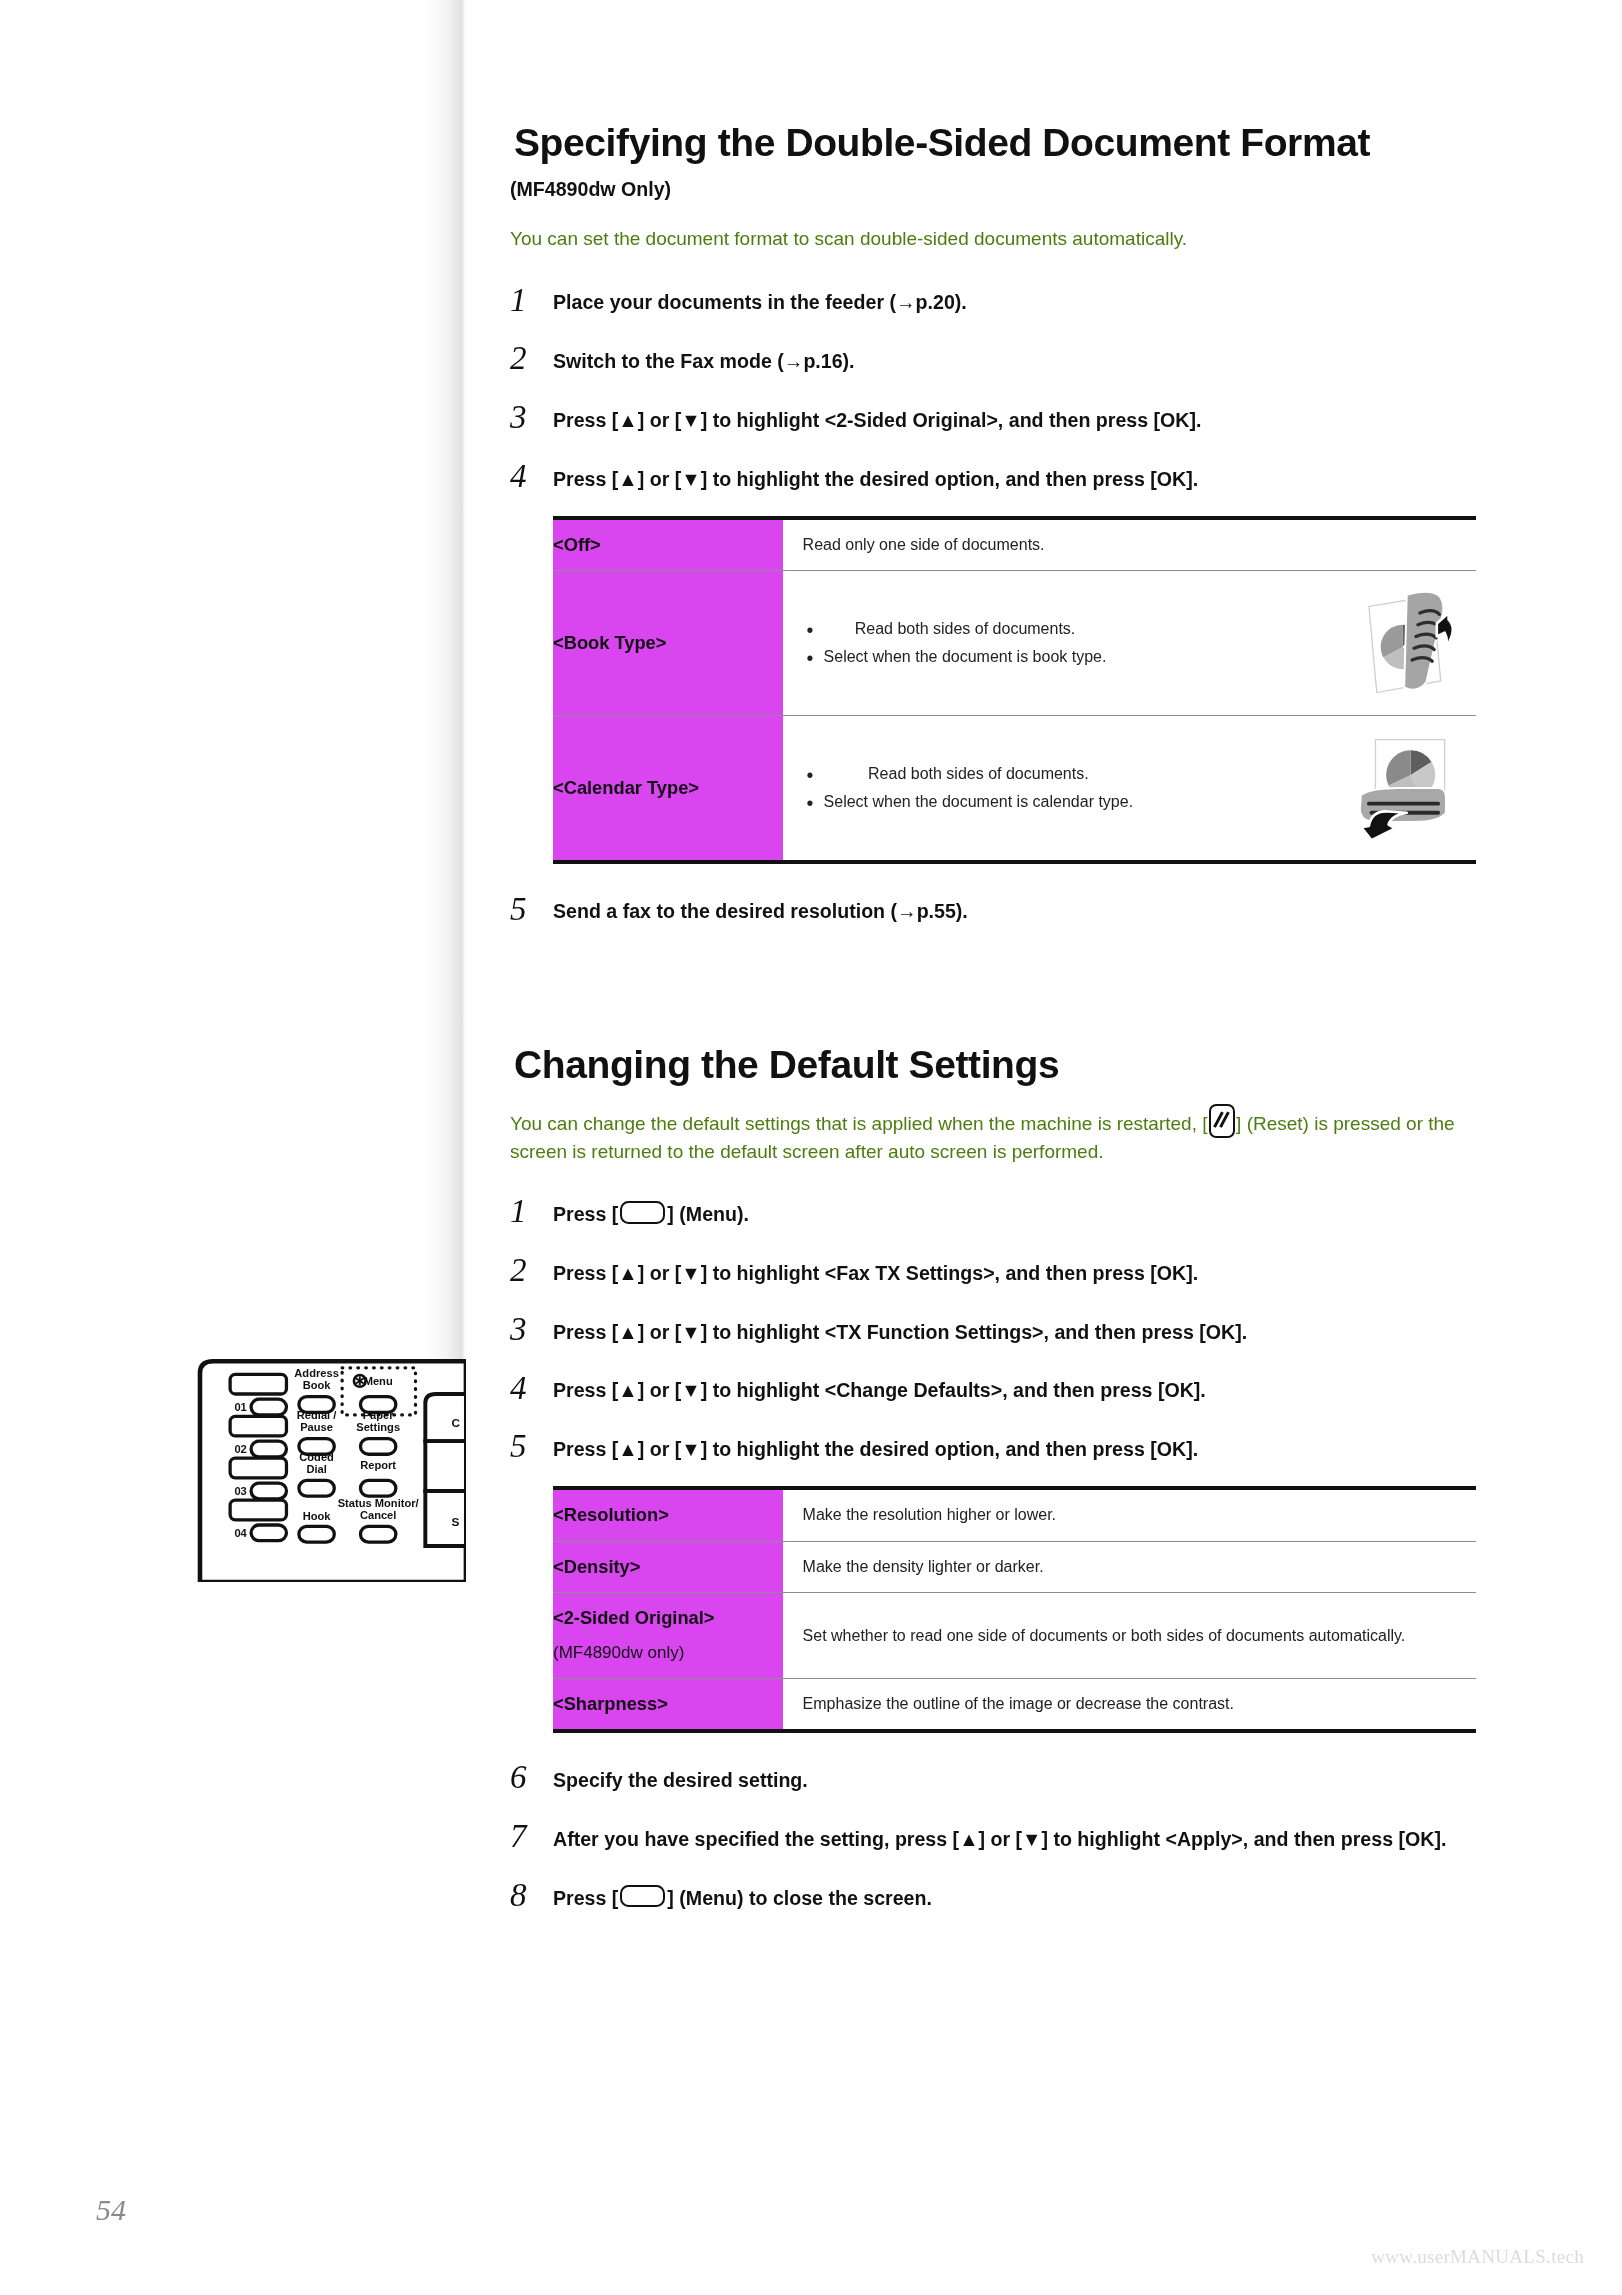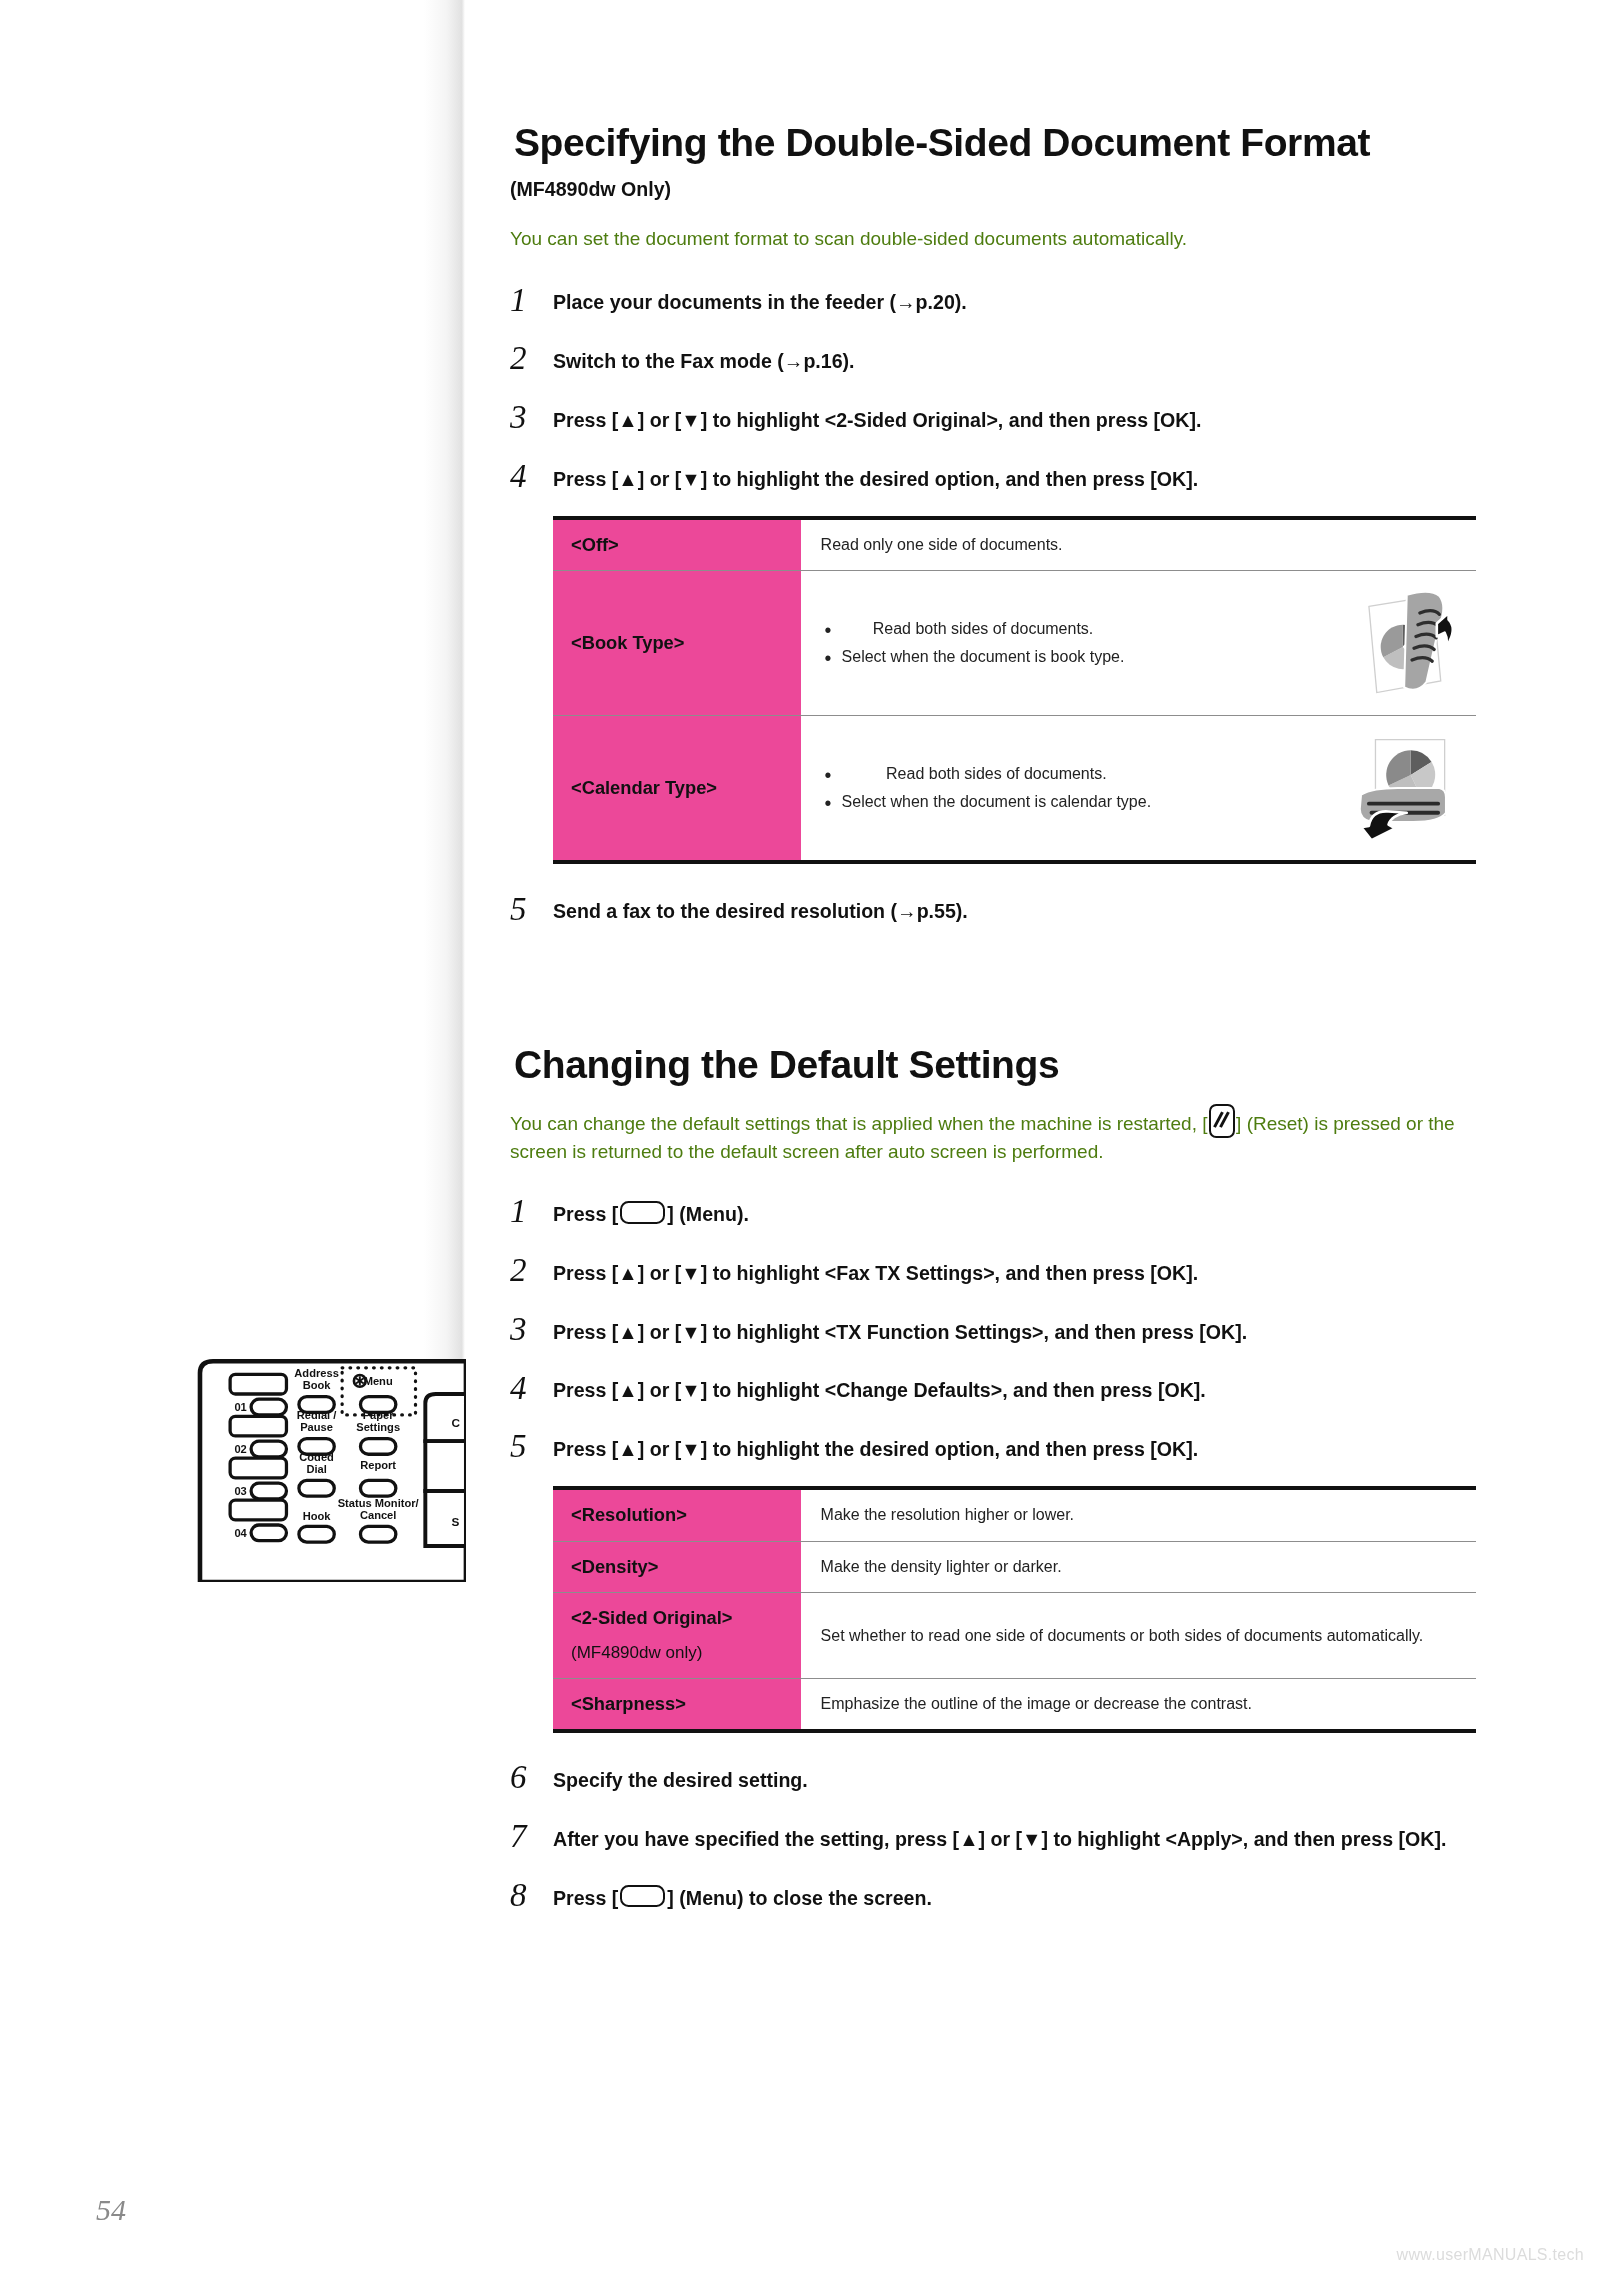--- a/index.html
+++ b/index.html
@@ -143,26 +143,26 @@
     border-bottom: 4.6px solid #111;
   }
   .opt-table.t2 { width: 923px; }
   .opt-table td {
     vertical-align: middle;
     padding: 0;
     border-bottom: 1.3px solid #8d8d8d;
   }
   .opt-table tr:last-child td { border-bottom: none; }
   .opt-table td.k {
-    background: #ec4899;
+    background: #d946ef;
     width: 230px;
     font-size: 18.3px;
     font-weight: bold;
     color: #111;
-    padding: 13px 0 13px 18px;
+    padding: 13px 0 13px 0;
     line-height: 1.35;
   }
   .opt-table td.k .sub {
     font-weight: normal;
     font-size: 17px;
     display: block;
     margin-top: 10.5px;
   }
   .opt-table td.v {
     background: #fff;
@@ -213,24 +213,25 @@
     top: 2193px;
     font-family: "Liberation Serif", serif;
     font-style: italic;
     font-size: 30px;
     color: #8a8a8a;
   }
   .watermark {
     position: absolute;
     right: 39px;
     top: 2246px;
-    font-size: 16px;
+    font-size: 19px;
     letter-spacing: 0.3px;
     color: #dcdcdc;
     white-space: nowrap;
+    font-family: Liberation Serif, serif;
   }
 </style>
 </head>
 <body>
 
 <div class="page">
 
   <div class="gutter-shadow"></div>
   <div class="gutter-rule"></div>
 

